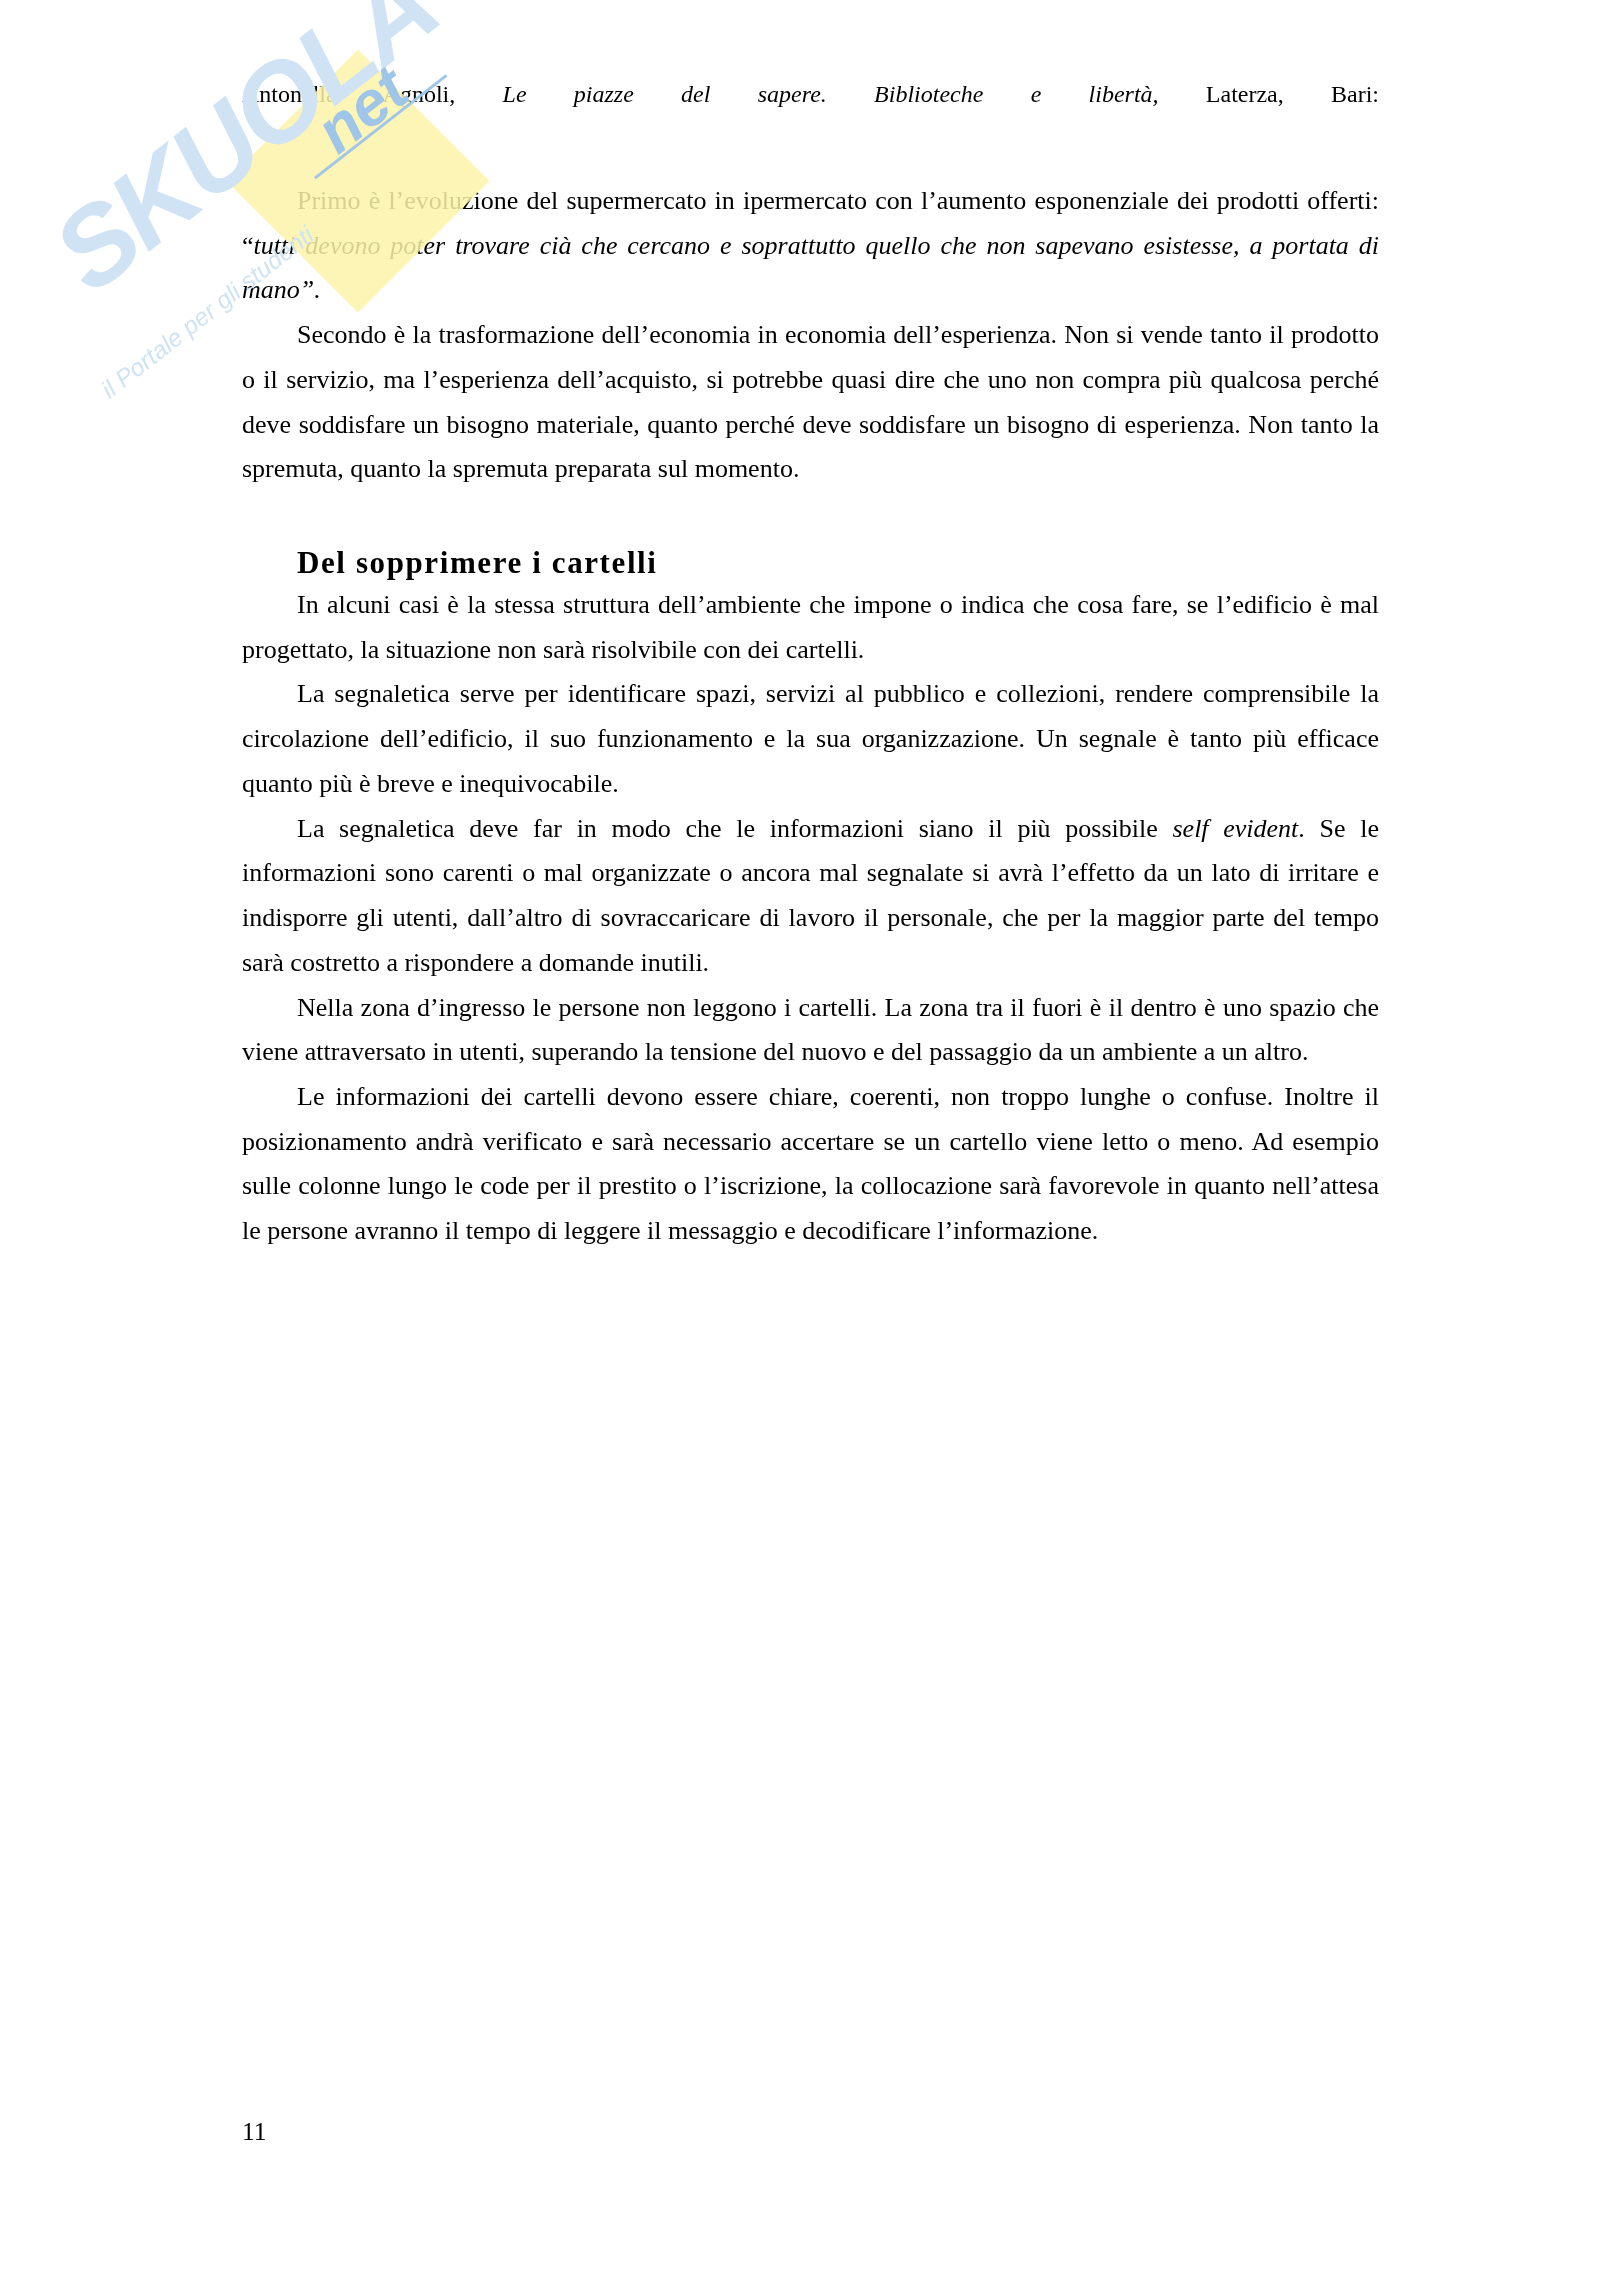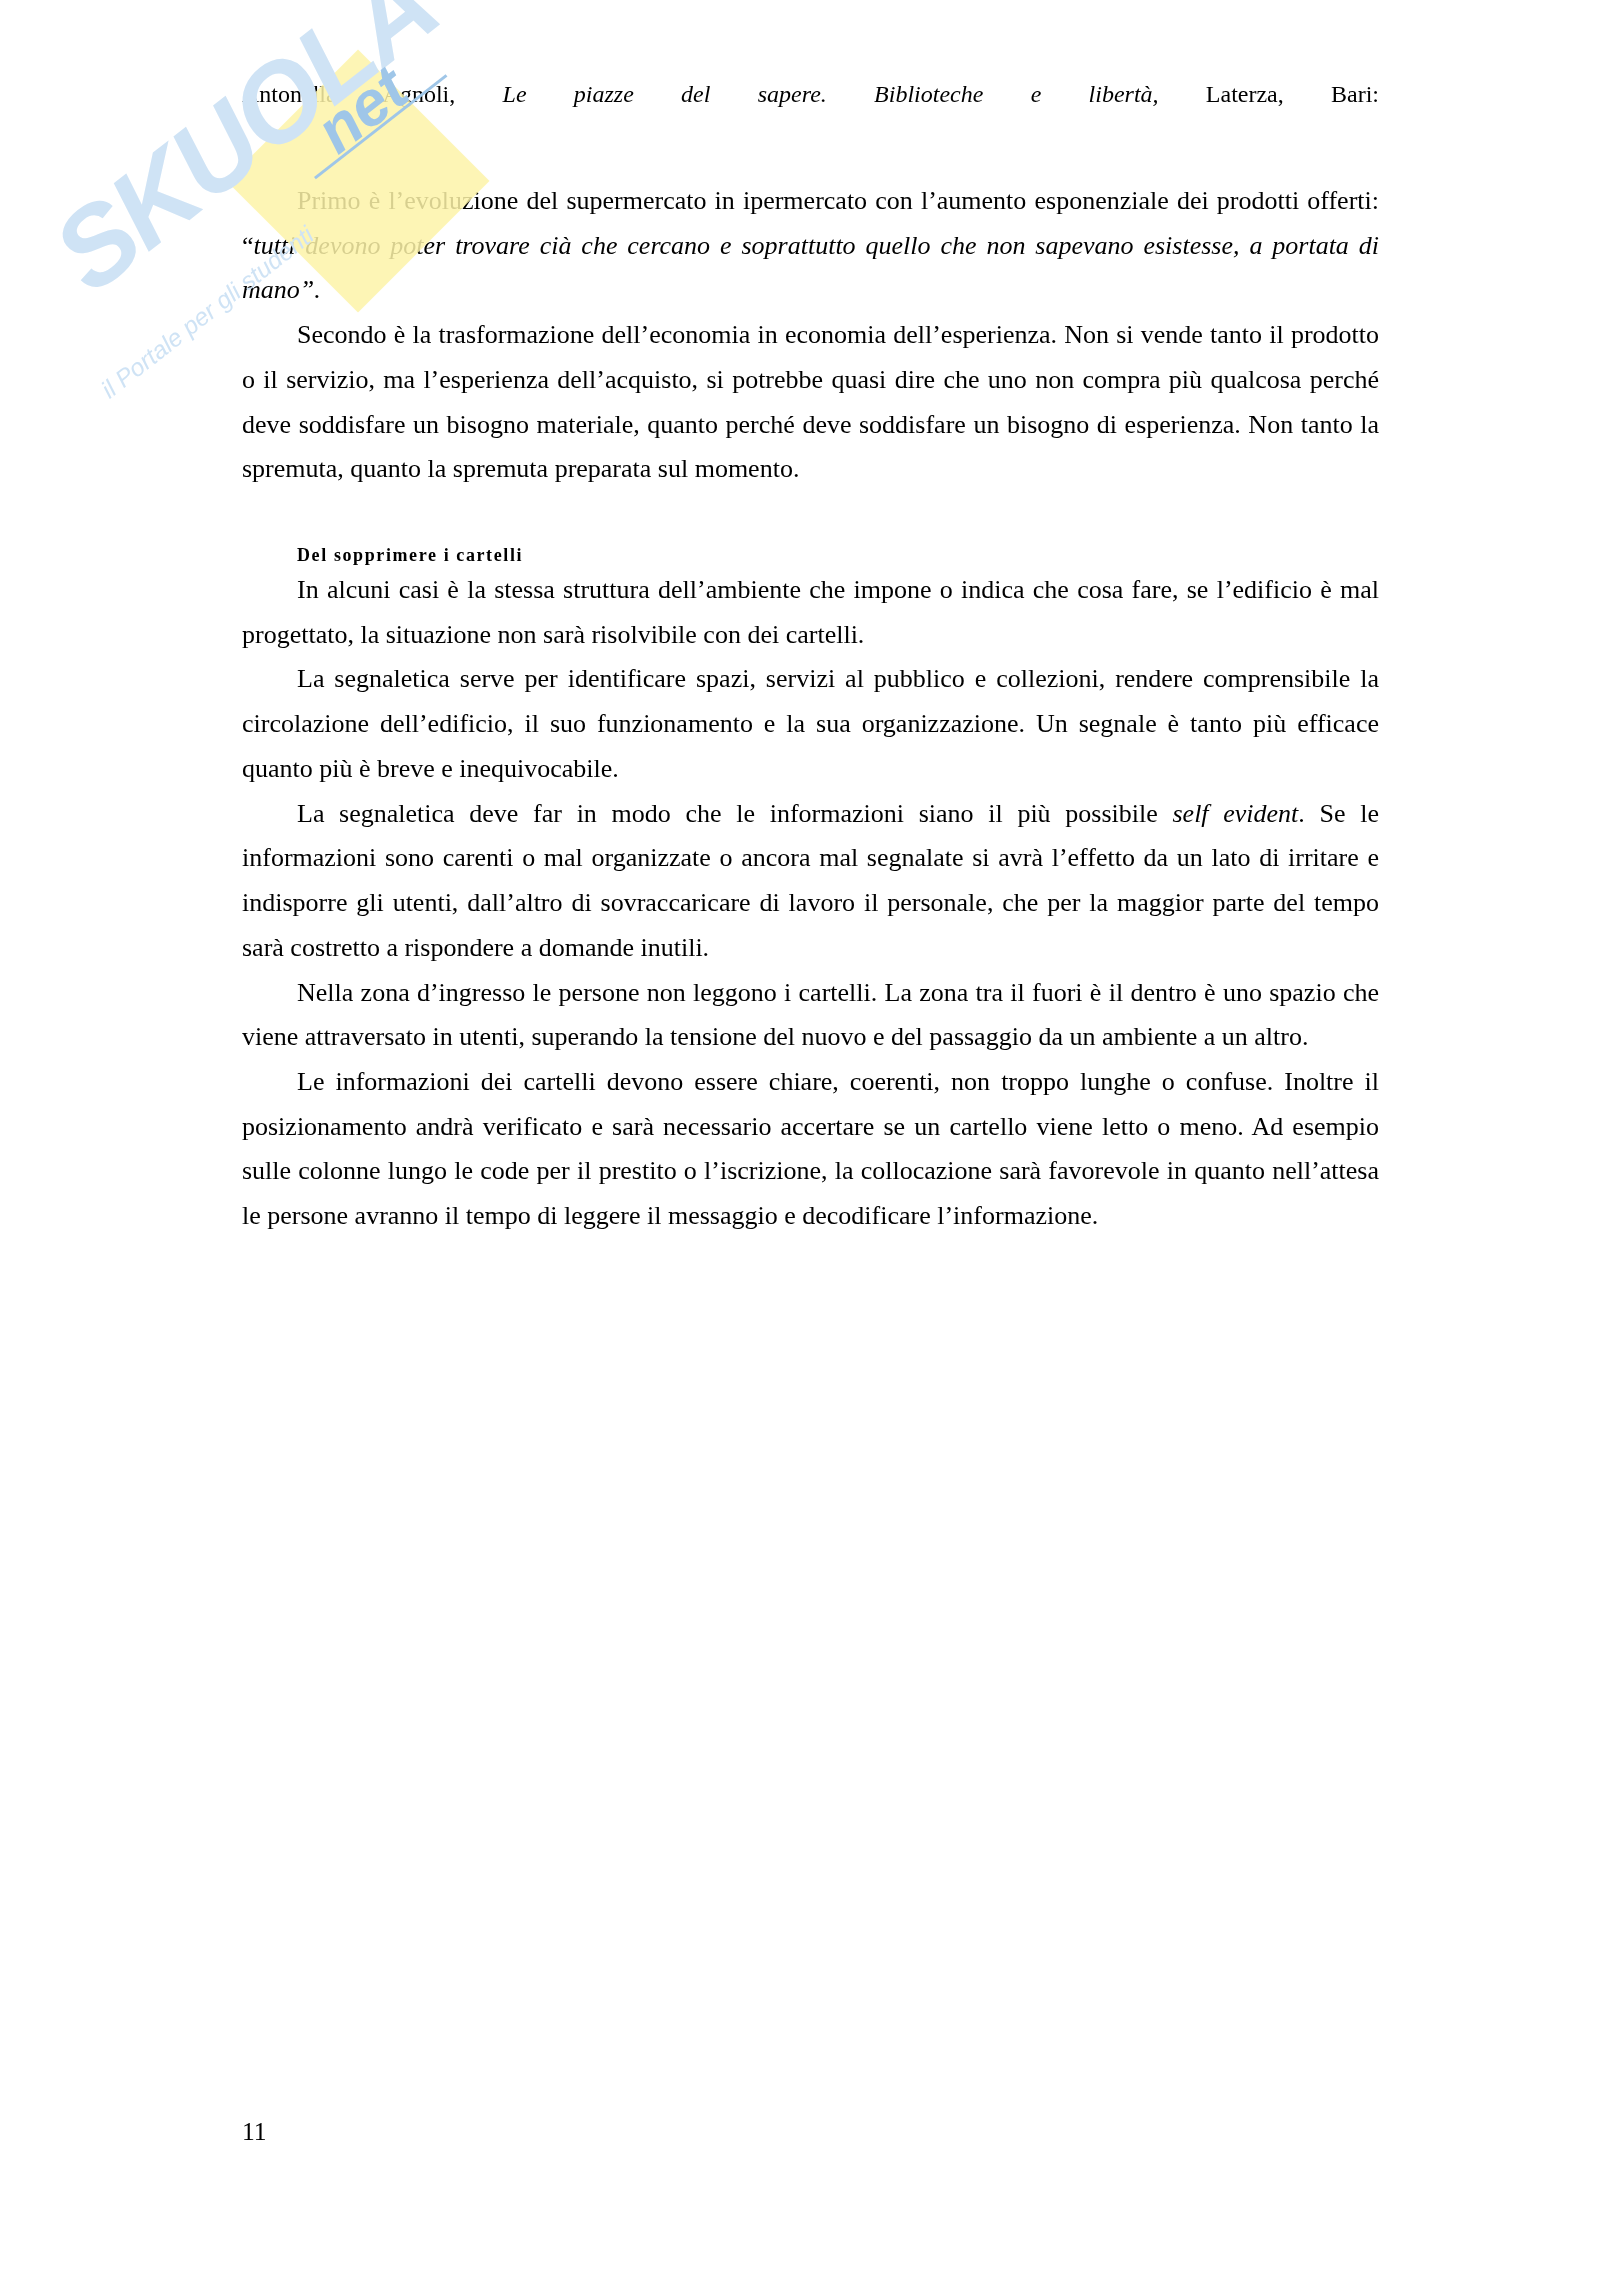--- a/index.html
+++ b/index.html
@@ -37,21 +37,21 @@
   p.body {
     font-size: 26px;
     line-height: 1.72;
     text-align: justify;
     margin: 0;
     text-indent: 55px;
   }
   .gap-1 { height: 67px; }
   .gap-3 { height: 53px; }
   h2.section {
-    font-size: 18px;
+    font-size: 31px;
     font-weight: bold;
     letter-spacing: 1.6px;
     margin: 0 0 2px 0;
     text-indent: 55px;
   }
   .it { font-style: italic; }
   .pageno {
     position: absolute;
     left: 0;
     top: 2117px;

